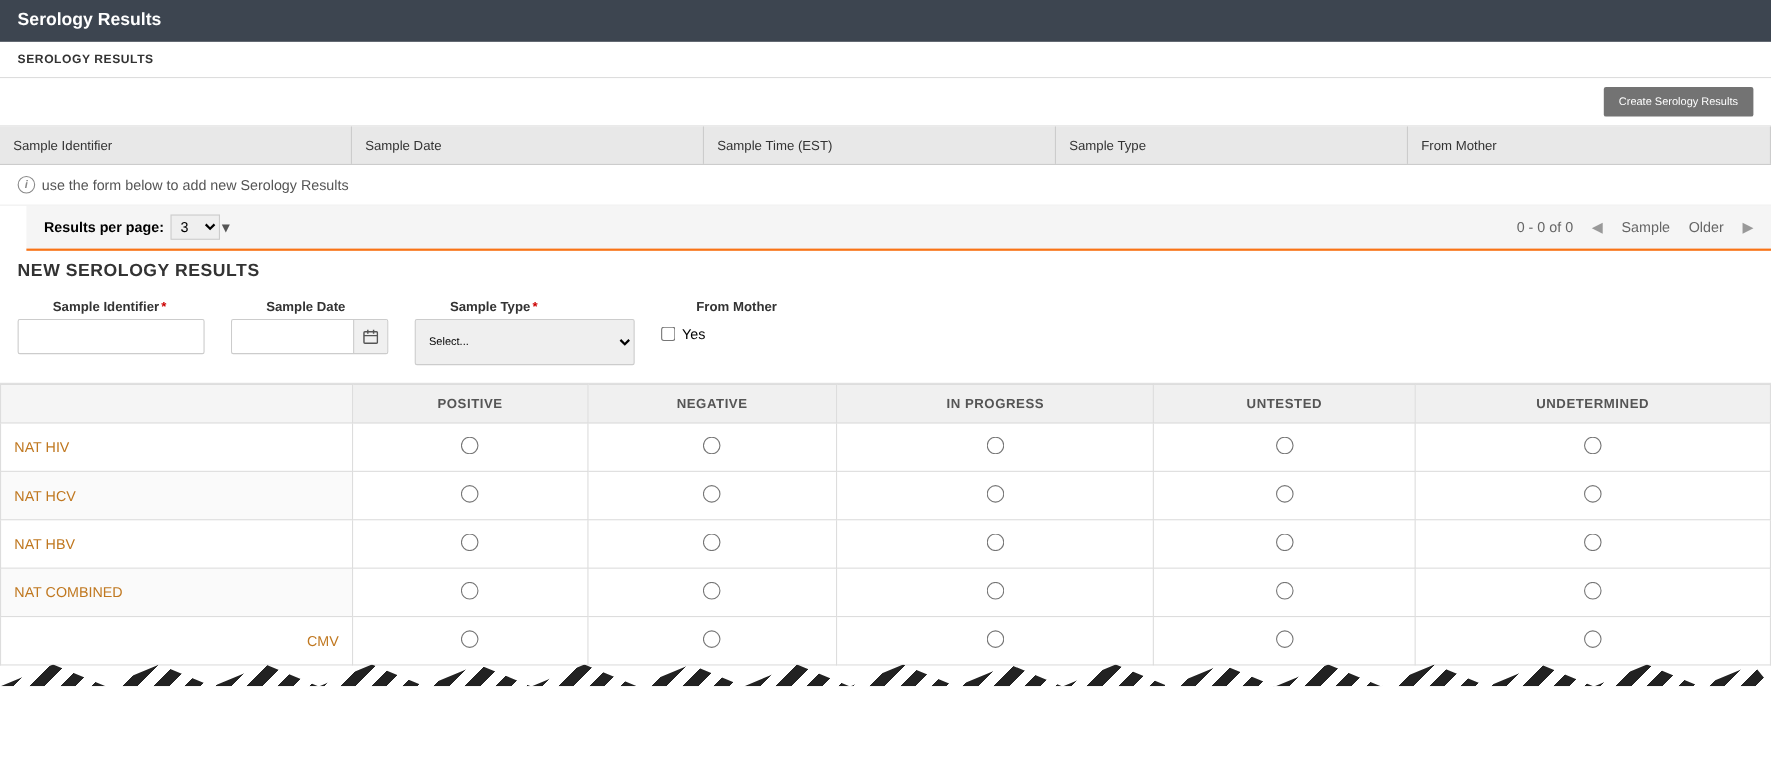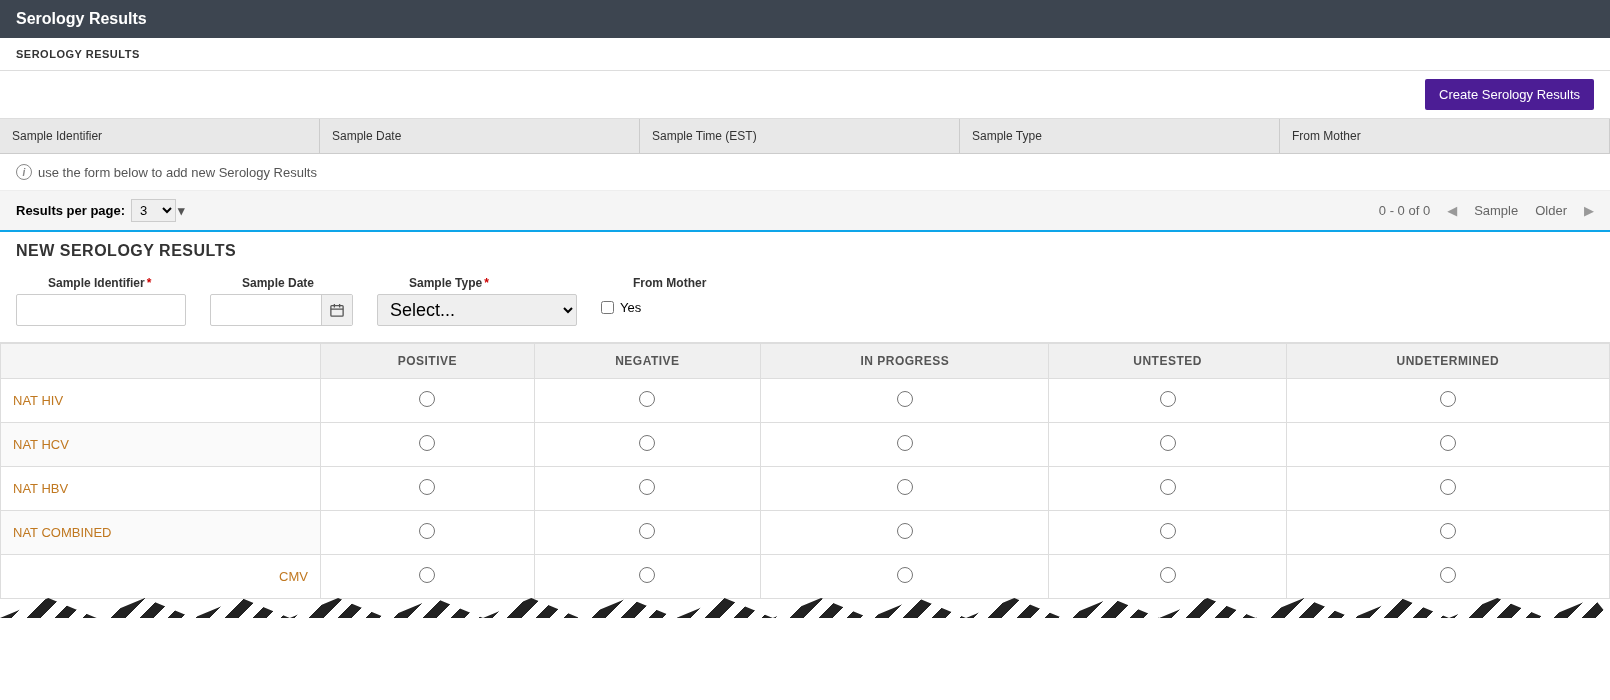--- a/index.html
+++ b/index.html
@@ -23,25 +23,25 @@
     }
 
     .toolbar {
       display: flex;
       justify-content: flex-end;
       padding: 8px 16px;
       border-bottom: 1px solid #ddd;
     }
 
     .btn-create {
-      background: #4c1d95;
+      background: #737373;
       color: #fff;
       border: none;
       padding: 8px 14px;
-      font-size: 13px;
+      font-size: 10px;
       cursor: pointer;
       border-radius: 2px;
     }
 
     .table-header {
       display: grid;
       grid-template-columns: 320px 320px 320px 320px 1fr;
       background: #e8e8e8;
       border-bottom: 1px solid #ccc;
     }
@@ -74,22 +74,23 @@
       font-size: 10px;
       font-style: italic;
       font-weight: bold;
     }
 
     .pagination-row {
       display: flex;
       align-items: center;
       justify-content: space-between;
       padding: 8px 16px;
-      border-bottom: 2px solid #0ea5e9;
+      border-bottom: 2px solid #f97316;
       background: #f5f5f5;
+      margin-left: 24px;
     }
 
     .pagination-left {
       display: flex;
       align-items: center;
       gap: 6px;
       font-size: 13px;
       font-weight: bold;
     }
 
@@ -184,24 +185,24 @@
       display: flex;
       align-items: center;
     }
 
     .time-input {
       width: 140px;
     }
 
     .sample-type-select {
       width: 200px;
-      height: 32px;
+      height: 42px;
       border: 1px solid #ccc;
       padding: 4px 8px;
-      font-size: 18px;
+      font-size: 10px;
       border-radius: 2px;
     }
 
     .checkbox-wrapper {
       display: flex;
       align-items: center;
       gap: 6px;
       margin-top: 6px;
     }
 

